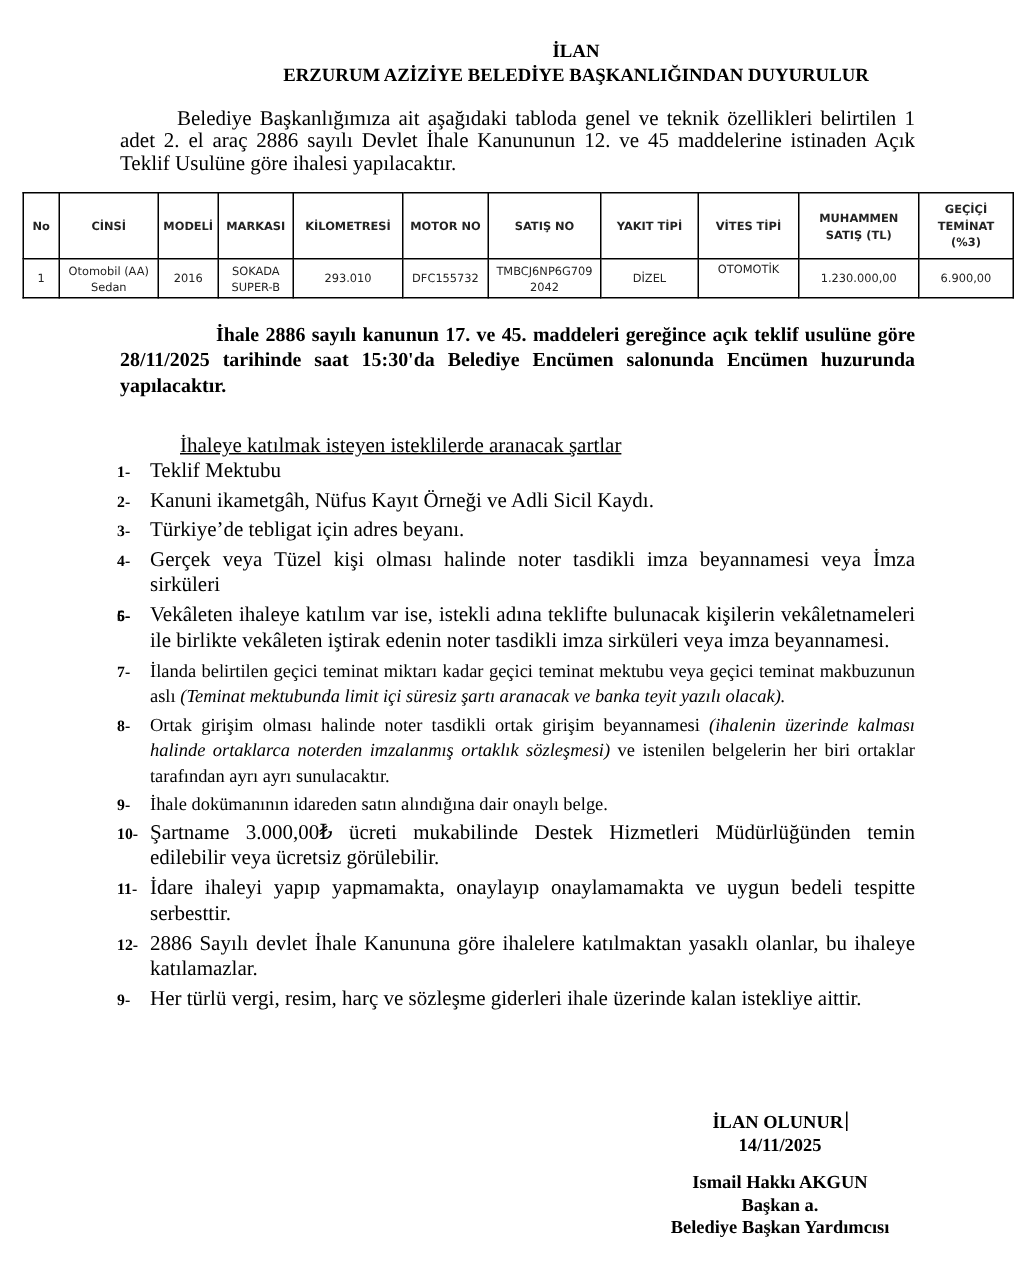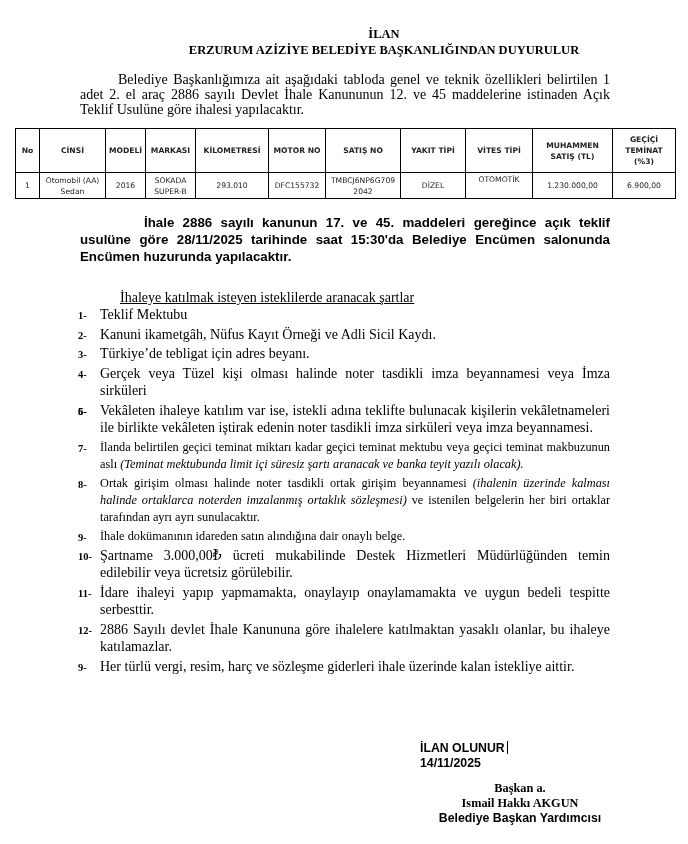--- a/index.html
+++ b/index.html
@@ -1,18 +1,18 @@
 <!DOCTYPE html>
 <html><head>
   <meta charset="utf-8">
   <style>
     html, body { margin: 0; padding: 0; background: #ffffff; }
     body { width: 688px; height: 844px; position: relative; overflow: hidden; color: #000; }
     .serif { font-family: "Liberation Serif", "DejaVu Serif", serif; }
-    .sans { font-family: Liberation Sans, sans-serif; }
+    .sans { font-family: Liberation Serif, serif; }
     .abs { position: absolute; }
 
     .title1 { top: 27px; left: 0; width: 688px; text-align: center; font-size: 12.5px; font-weight: bold; margin-left: 40px; }
     .title2 { top: 43px; left: 0; width: 688px; text-align: center; font-size: 12.5px; font-weight: bold; margin-left: 40px; }
 
     .intro { top: 72px; left: 80px; width: 530px; font-size: 14px; line-height: 15px; text-align: justify; text-indent: 38px; }
 
     table.veh { position: absolute; top: 128px; left: 15px; width: 660px; border-collapse: collapse; table-layout: fixed; }
     table.veh td, table.veh th { border: 1px solid #000; text-align: center; vertical-align: middle; padding: 0 2px;
       font-family: "DejaVu Sans", "Liberation Sans", sans-serif; color: #222; }
@@ -23,21 +23,21 @@
     .notice { top: 214px; left: 80px; width: 530px; font-size: 13.3px; line-height: 17px; font-weight: bold; text-align: justify; text-indent: 64px; }
 
     .cond-heading { top: 290px; left: 120px; font-size: 14px; text-decoration: underline; }
 
     ol.conds { list-style: none; margin: 0; padding: 0; top: 306px; left: 78px; width: 532px; }
     ol.conds li { position: relative; padding-left: 22px; font-size: 14px; line-height: 17.5px; text-align: justify; margin-bottom: 2px; }
     ol.conds li.small { font-size: 12.3px; line-height: 17px; }
     ol.conds li .num { position: absolute; left: 0; top: 1px; font-size: 10.5px; font-weight: bold; }
     ol.conds li .it { font-style: italic; }
 
-    .sign1 { top: 741px; left: 420px; width: 200px; font-size: 12.3px; font-weight: bold; line-height: 15px; }
+    .sign1 { top: 741px; left: 420px; width: 200px; text-align: center; font-size: 12.3px; font-weight: bold; line-height: 15px; }
     .sign2 { top: 781px; left: 420px; width: 200px; text-align: center; font-size: 12.3px; font-weight: bold; line-height: 15px; }
     .cursor { display: inline-block; width: 1px; height: 13px; background: #000; vertical-align: -2px; margin-left: 2px; }
   </style>
 </head>
 <body>
 
 <div class="abs serif title1">İLAN</div>
 <div class="abs serif title2">ERZURUM AZİZİYE BELEDİYE BAŞKANLIĞINDAN DUYURULUR</div>
 
 <div class="abs serif intro">Belediye Başkanlığımıza ait aşağıdaki tabloda genel ve teknik özellikleri belirtilen 1 adet 2. el araç 2886 sayılı Devlet İhale Kanununun 12. ve 45 maddelerine istinaden Açık Teklif Usulüne göre ihalesi yapılacaktır.</div>
@@ -107,16 +107,16 @@
   <li><span class="num">12-</span><span>2886 Sayılı devlet İhale Kanununa göre ihalelere katılmaktan yasaklı olanlar, bu ihaleye katılamazlar.</span></li>
   <li><span class="num">9-</span><span>Her türlü vergi, resim, harç ve sözleşme giderleri ihale üzerinde kalan istekliye aittir.</span></li>
 </ol>
 
 <div class="abs sans sign1">
   <div><span>İLAN OLUNUR</span><span class="cursor"></span></div>
   <div>14/11/2025</div>
 </div>
 
 <div class="abs sign2">
+  <div class="serif">Ismail Hakkı AKGUN</div>
   <div class="serif">Başkan a.</div>
-  <div class="serif">Ismail Hakkı AKGUN</div>
   <div class="sans">Belediye Başkan Yardımcısı</div>
 </div>
 
 </body></html>

